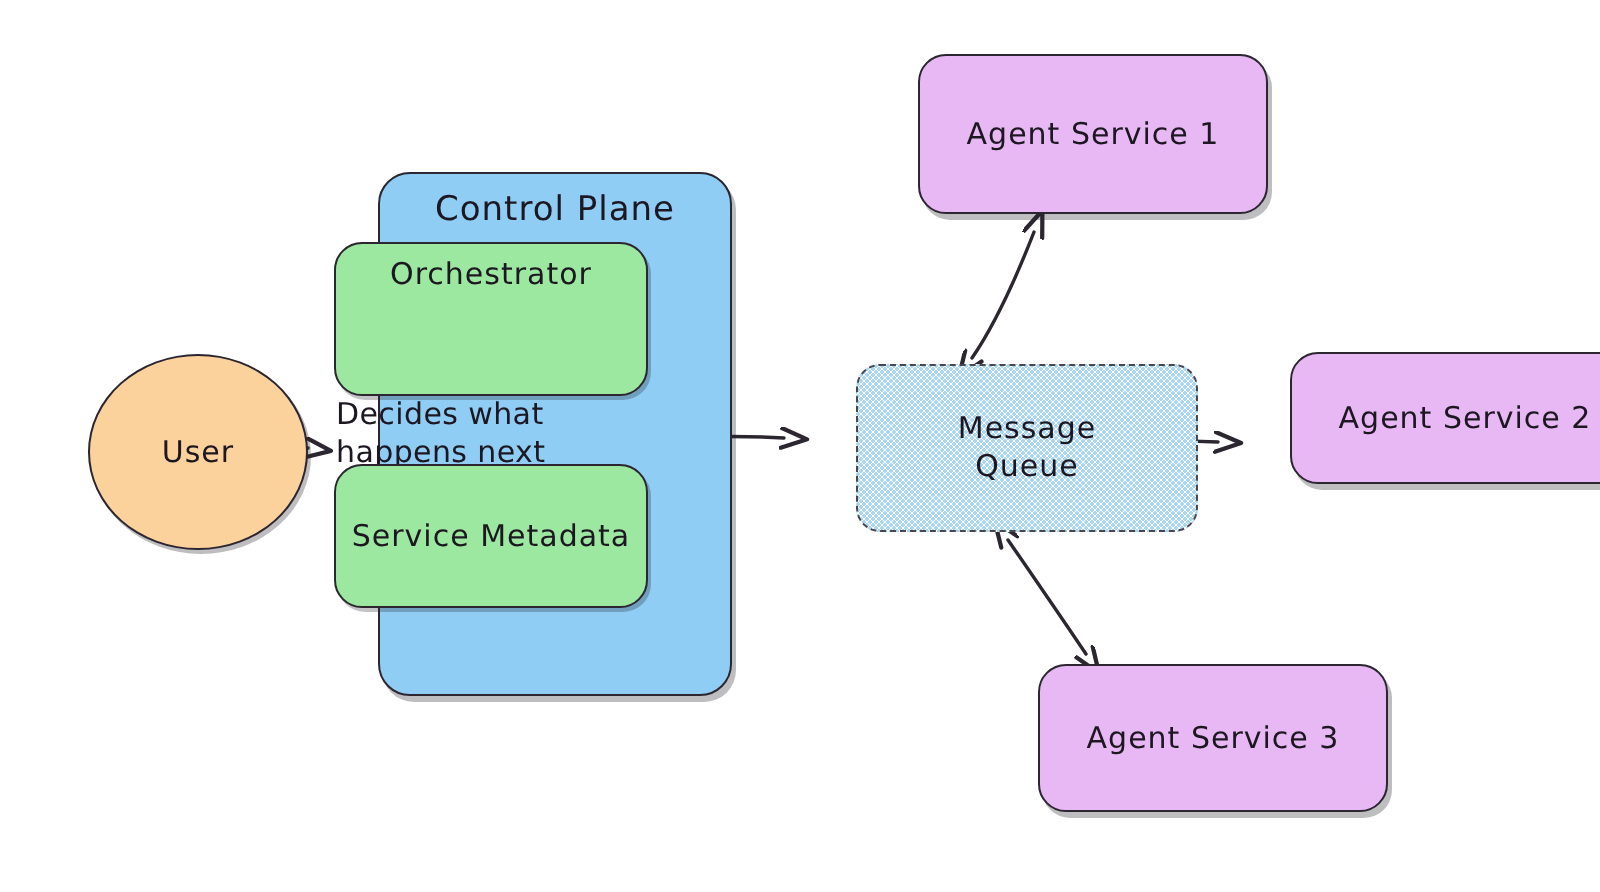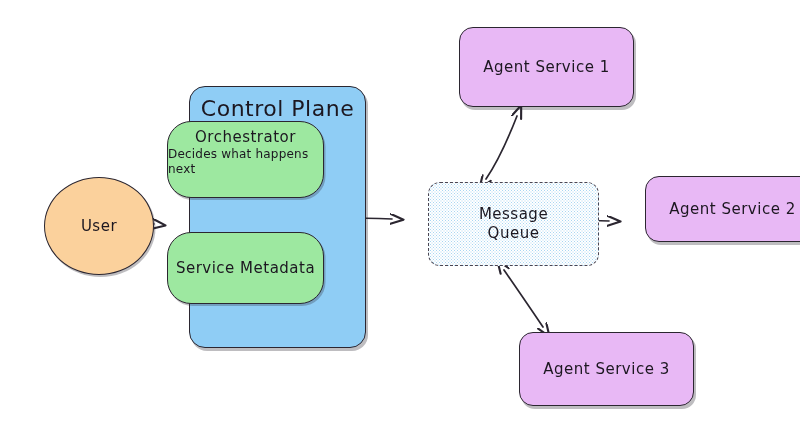--- a/index.html
+++ b/index.html
@@ -56,47 +56,49 @@
     width: 177px;
     height: 262px;
     border-radius: 16px;
     background: #8fcdf5;
     border: 1.6px solid #2b2630;
     box-shadow: 2px 3px 0 rgba(40,35,48,0.30);
     justify-content: flex-start;
     padding-top: 6px;
   }
   #control-plane-title {
-    font-size: 22px;
+    font-size: 17px;
     margin-top: 2px;
     margin-bottom: 6px;
   }
   .subnode {
     position: absolute;
     box-sizing: border-box;
     display: flex;
     flex-direction: column;
     align-items: center;
     justify-content: center;
     background: #9de8a0;
     border: 1.6px solid #2b2630;
-    border-radius: 24px;
+    border-radius: 14px;
     box-shadow: 1.5px 2px 0 rgba(40,35,48,0.28);
+    gap: 40px;
   }
   #orchestrator-node {
     left: 167px;
     top: 121px;
     width: 157px;
     height: 77px;
     justify-content: flex-start;
     padding-top: 6px;
   }
   #orchestrator-title { font-size: 15px; }
   #orchestrator-subtitle {
-    font-size: 12px;
+    font-size: 15px;
+    margin-top: 11px;
     letter-spacing: 0.2px;
   }
   #service-metadata-node {
     left: 167px;
     top: 232px;
     width: 157px;
     height: 72px;
   }
   #service-metadata-title { font-size: 15px; }
 

